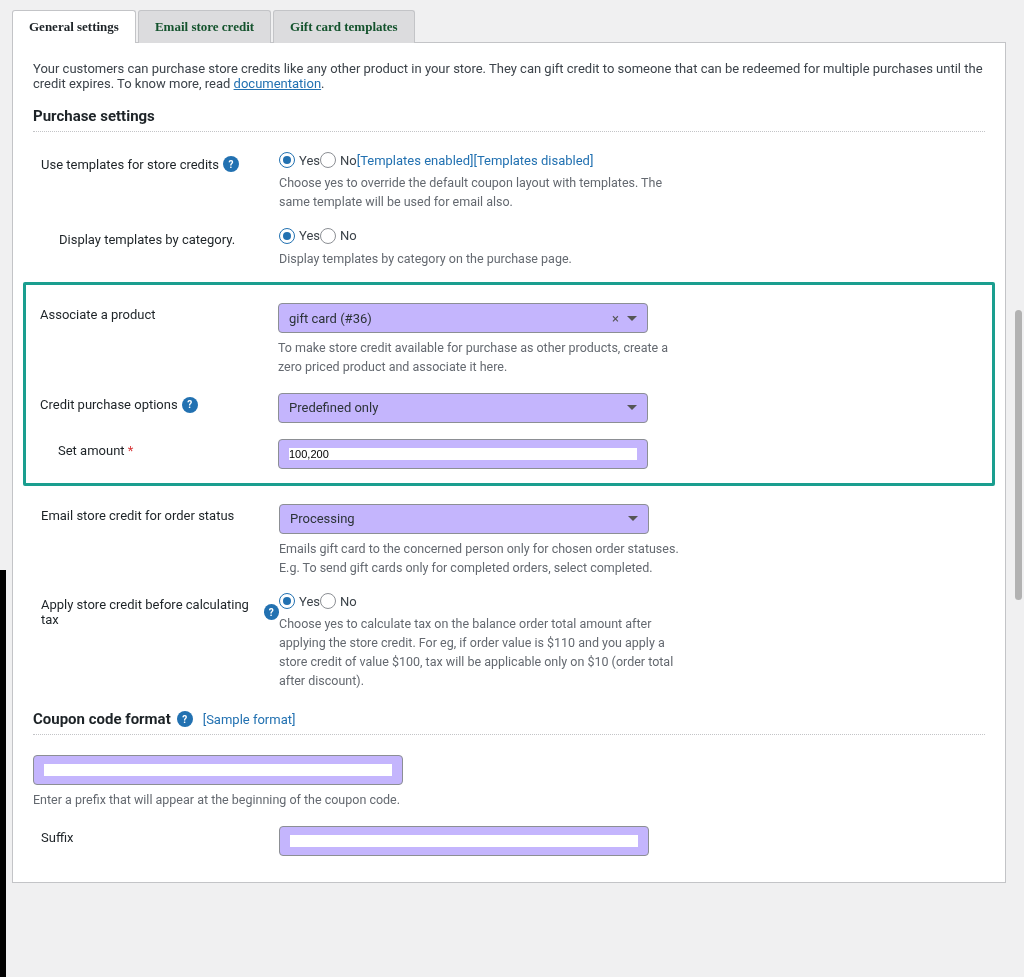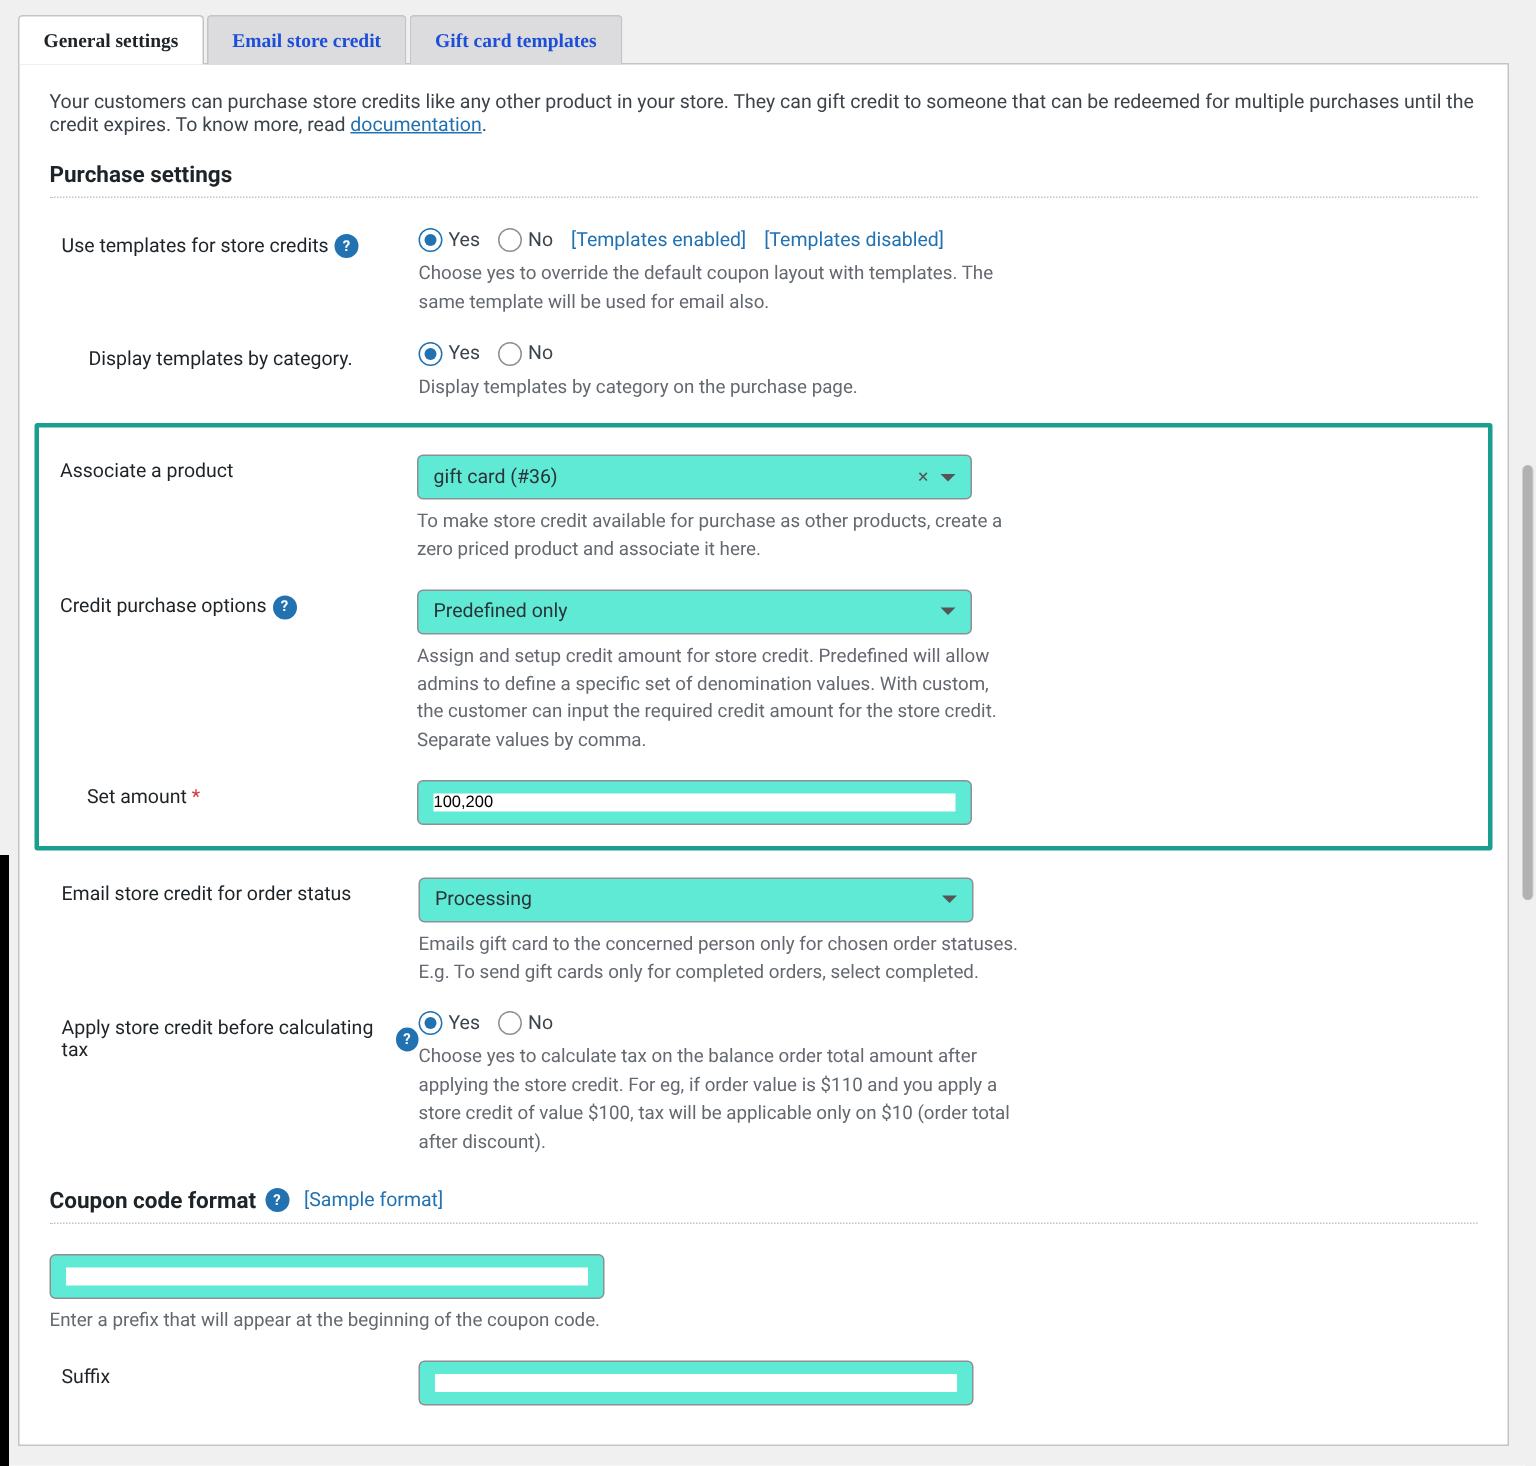--- a/index.html
+++ b/index.html
@@ -16,21 +16,21 @@
     position: relative;
     margin-left: 0;
     font-family: Liberation Serif, serif;
   }
   .tab {
     border: 1px solid #c3c4c7;
     border-bottom: none;
     background: #dcdcde;
     padding: 8px 16px;
     font-size: 13px;
-    color: #1d4ed8;
+    color: #14532d;
     margin-right: 2px;
     cursor: pointer;
     border-top-left-radius: 3px;
     border-top-right-radius: 3px;
     font-weight: 600;
   }
   .tab.active {
     background: #ffffff;
     color: #1d2327;
     position: relative;
@@ -78,21 +78,20 @@
     gap: 4px;
   }
   .field-label .indent { padding-left: 18px; display: inline-block;}
   .field-body {
     flex: 1;
     max-width: 400px;
   }
   .radio-row {
     display: flex;
     align-items: center;
-    gap: 12px;
   }
   .radio-opt {
     display: inline-flex;
     align-items: center;
     gap: 4px;
     font-size: 13px;
   }
   .radio-circle {
     width: 16px; height: 16px;
     border: 1px solid #8c8f94;
@@ -124,21 +123,21 @@
     justify-content: center;
     font-style: normal;
     font-weight: 700;
   }
   .select-box, .input-box, .select2-box {
     width: 370px;
     border: 1px solid #8c8f94;
     border-radius: 4px;
     padding: 6px 10px;
     font-size: 13px;
-    background: #5eead4;
+    background: #c4b5fd;
     color: #2c3338;
     display: flex;
     align-items: center;
     justify-content: space-between;
     min-height: 30px;
   }
   .input-box input { border: none; outline: none; width: 100%; font-size: 11px; }
   .chev {
     width: 0; height: 0;
     border-left: 5px solid transparent;
@@ -253,21 +252,20 @@
     <div class="field-row">
       <div class="field-label">
         <span>Credit purchase options</span>
         <span class="help-icon">?</span>
       </div>
       <div class="field-body">
         <div class="select-box">
           <span>Predefined only</span>
           <span class="chev"></span>
         </div>
-        <div class="help-text">Assign and setup credit amount for store credit. Predefined will allow admins to define a specific set of denomination values. With custom, the customer can input the required credit amount for the store credit. Separate values by comma.</div>
       </div>
     </div>
 
     <div class="field-row">
       <div class="field-label">
         <span class="indent">
           <span>Set amount</span>
           <span class="req">*</span>
         </span>
       </div>

